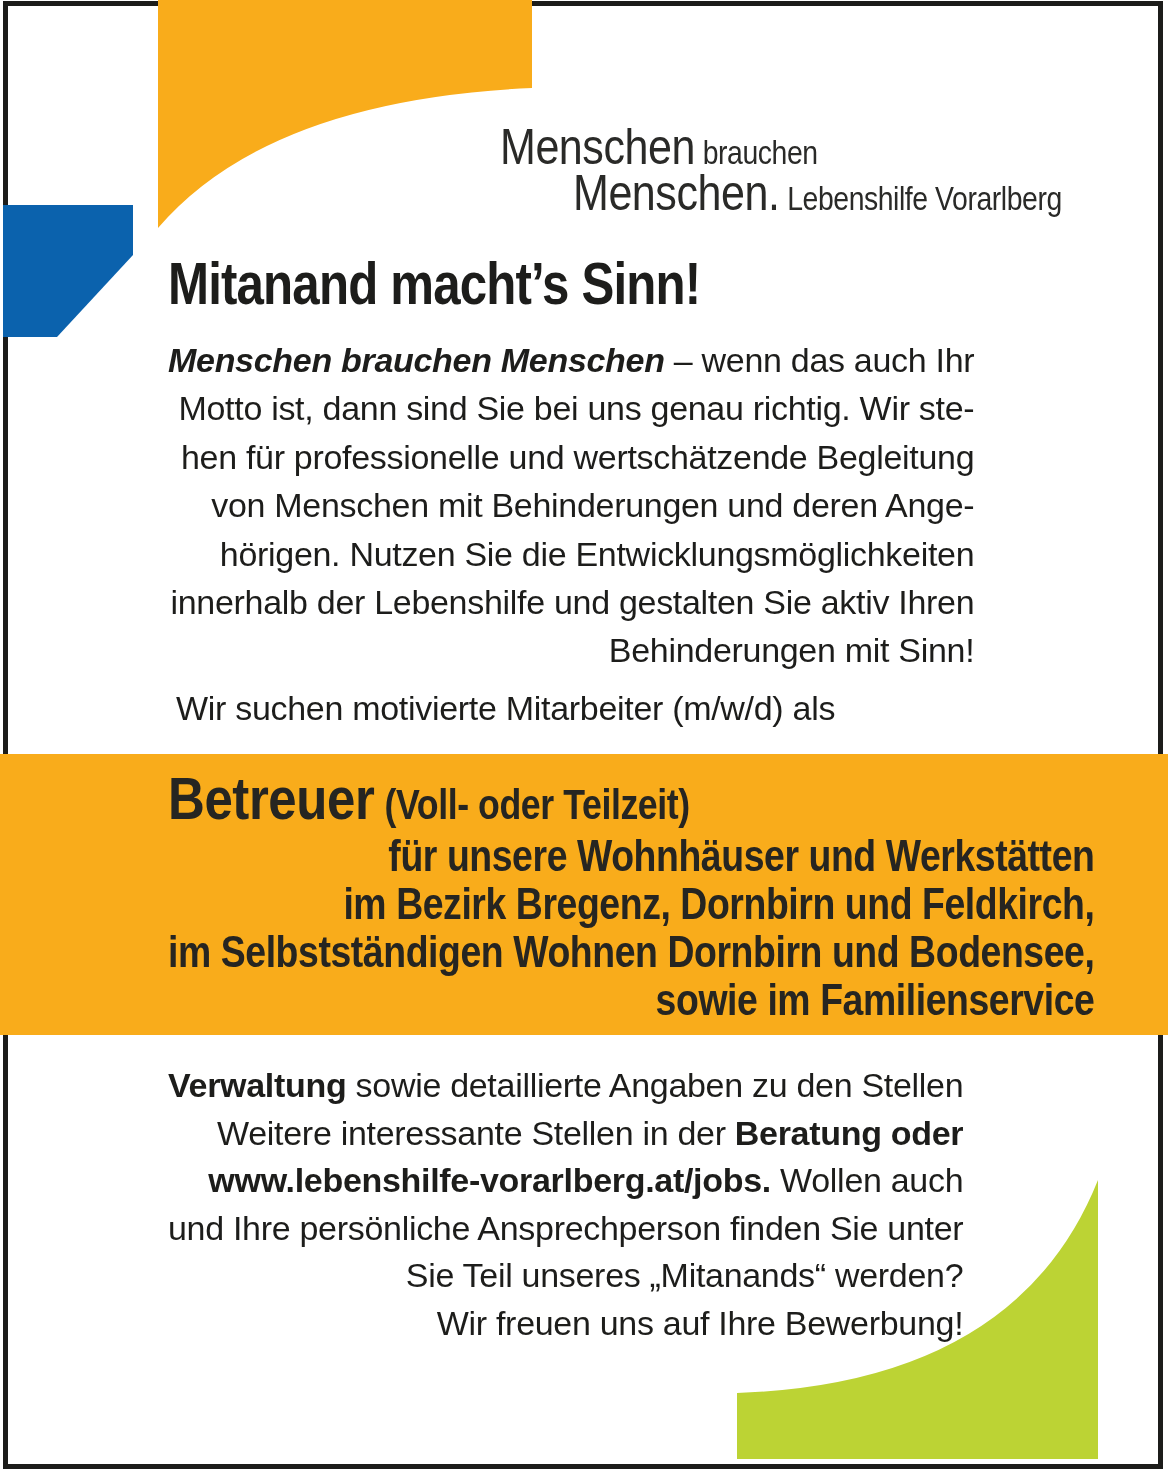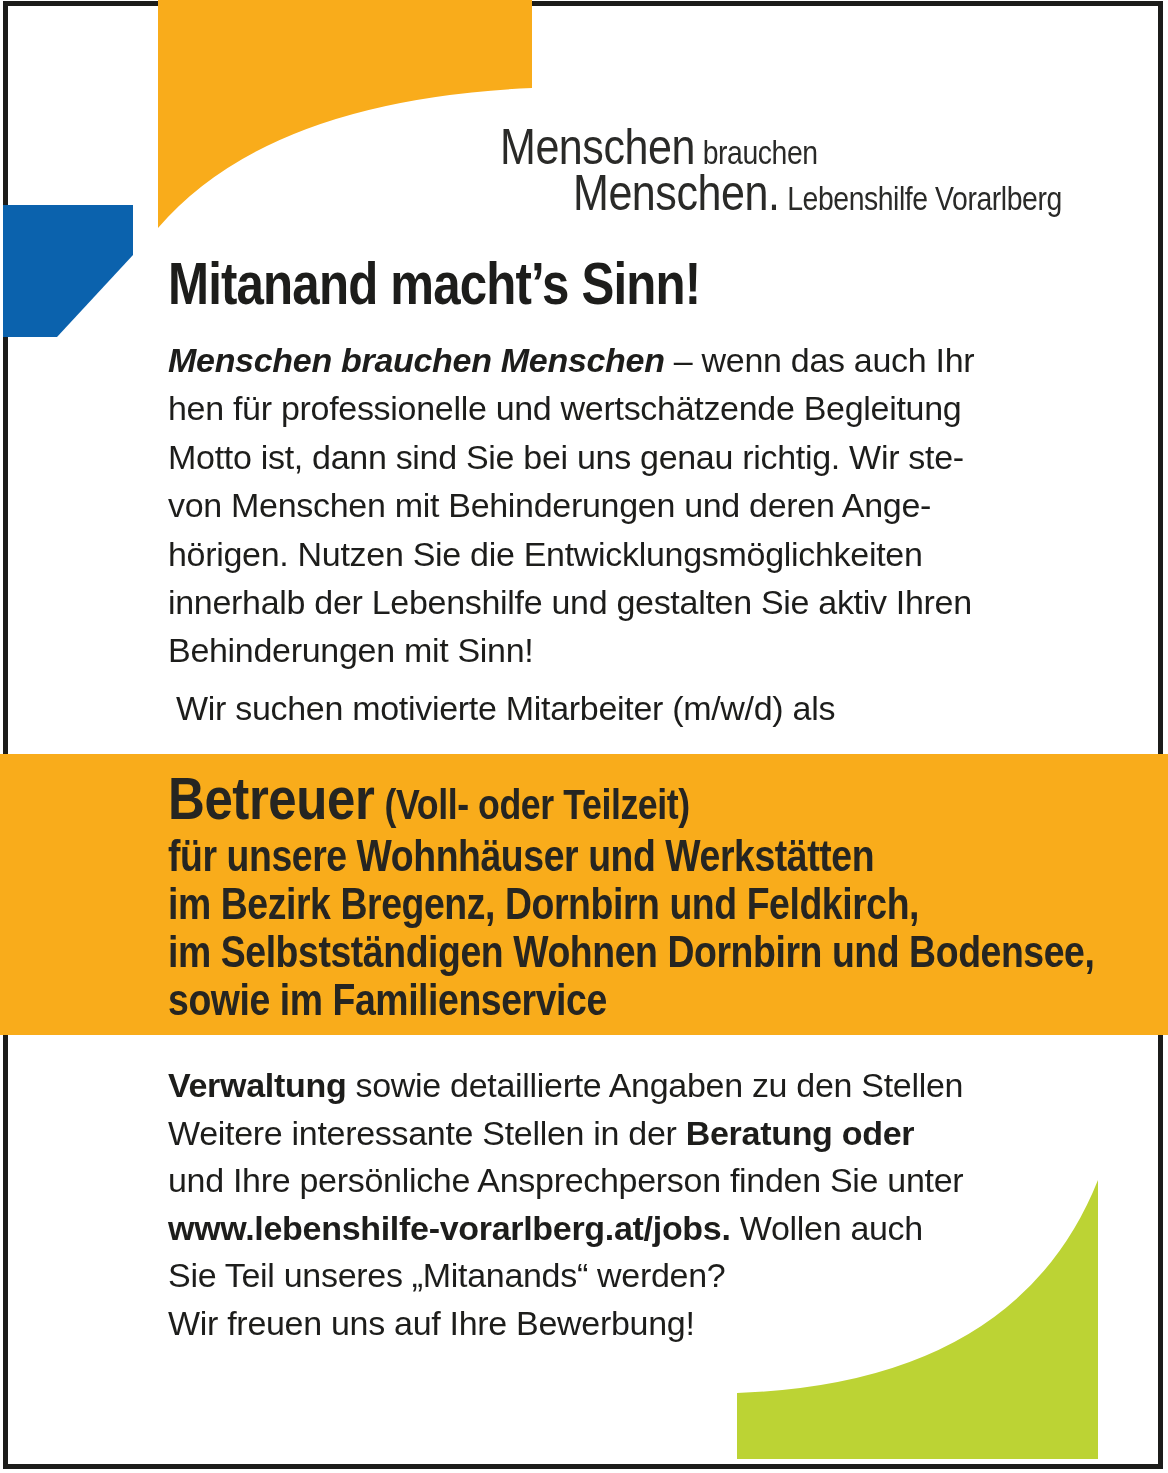--- a/index.html
+++ b/index.html
@@ -3,20 +3,21 @@
 <meta charset="utf-8">
 <style>
   html,body{margin:0;padding:0;background:#e8e8e8;}
   .ad{
     position:relative;
     width:1168px;height:1473px;
     background:#ffffff;
     overflow:hidden;
     font-family:"Liberation Sans", sans-serif;
     color:#1d1d1b;
+    text-align:right;
   }
   .frame{
     position:absolute;left:3px;top:1px;
     width:1160px;height:1468px;
     border:5px solid #1c1c1a;
     box-sizing:border-box;
     z-index:2;
   }
   .shape{position:absolute;z-index:3;display:block;}
   .swoosh-top{left:158px;top:0;width:374px;height:228px;}
@@ -95,22 +96,22 @@
     <span class="lg">Menschen</span><span class="sm">brauchen</span>
   </div>
   <div class="txt logo-line logo-2">
     <span class="lg">Menschen.</span><span class="sm">Lebenshilfe Vorarlberg</span>
   </div>
 
   <div class="txt headline">Mitanand macht’s Sinn!</div>
 
   <div class="txt intro">
       <div class="rl"><span class="bi">Menschen brauchen Menschen</span><span> – wenn das auch Ihr</span></div>
+      <div class="rl"><span>Motto ist, dann sind Sie bei uns genau richtig. Wir ste-</span></div>
       <div class="rl"><span>hen für professionelle und wertschätzende Begleitung</span></div>
-      <div class="rl"><span>Motto ist, dann sind Sie bei uns genau richtig. Wir ste-</span></div>
       <div class="rl"><span>von Menschen mit Behinderungen und deren Ange-</span></div>
       <div class="rl"><span>hörigen. Nutzen Sie die Entwicklungsmöglichkeiten</span></div>
       <div class="rl"><span>innerhalb der Lebenshilfe und gestalten Sie aktiv Ihren</span></div>
       <div class="rl"><span>Behinderungen mit Sinn!</span></div>
     </div>
 
   <div class="txt leadin">Wir suchen motivierte Mitarbeiter (m/w/d) als</div>
 
   <div class="txt banner-title">
     <span class="big">Betreuer</span><span class="small">(Voll- oder Teilzeit)</span>
@@ -118,19 +119,19 @@
   <div class="txt banner-lines">
       <div class="rl"><span>für unsere Wohnhäuser und Werkstätten</span></div>
       <div class="rl"><span>im Bezirk Bregenz, Dornbirn und Feldkirch,</span></div>
       <div class="rl"><span>im Selbstständigen Wohnen Dornbirn und Bodensee,</span></div>
       <div class="rl"><span>sowie im Familienservice</span></div>
     </div>
 
   <div class="txt outro">
       <div class="rl"><span class="b">Verwaltung</span><span> sowie detaillierte Angaben zu den Stellen</span></div>
       <div class="rl"><span>Weitere interessante Stellen in der </span><span class="b">Beratung oder</span></div>
+      <div class="rl"><span class="b">www.lebenshilfe-vorarlberg.at/jobs.</span><span> Wollen auch</span></div>
       <div class="rl"><span>und Ihre persönliche Ansprechperson finden Sie unter</span></div>
-      <div class="rl"><span class="b">www.lebenshilfe-vorarlberg.at/jobs.</span><span> Wollen auch</span></div>
       <div class="rl"><span>Sie Teil unseres „Mitanands“ werden?</span></div>
       <div class="rl"><span>Wir freuen uns auf Ihre Bewerbung!</span></div>
     </div>
 
 </div>
 
 </body></html>

